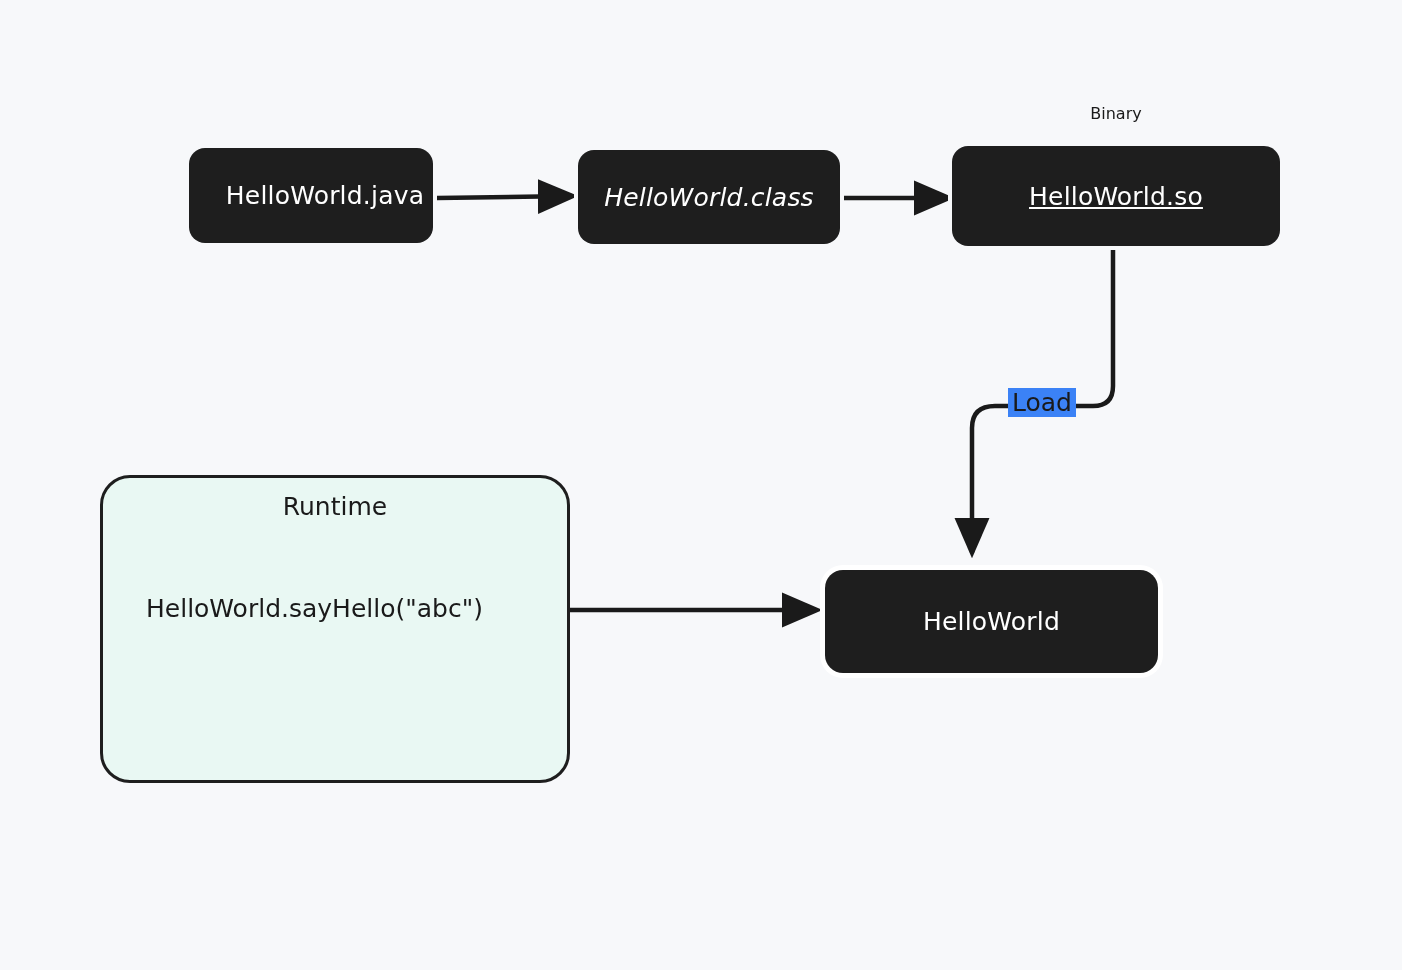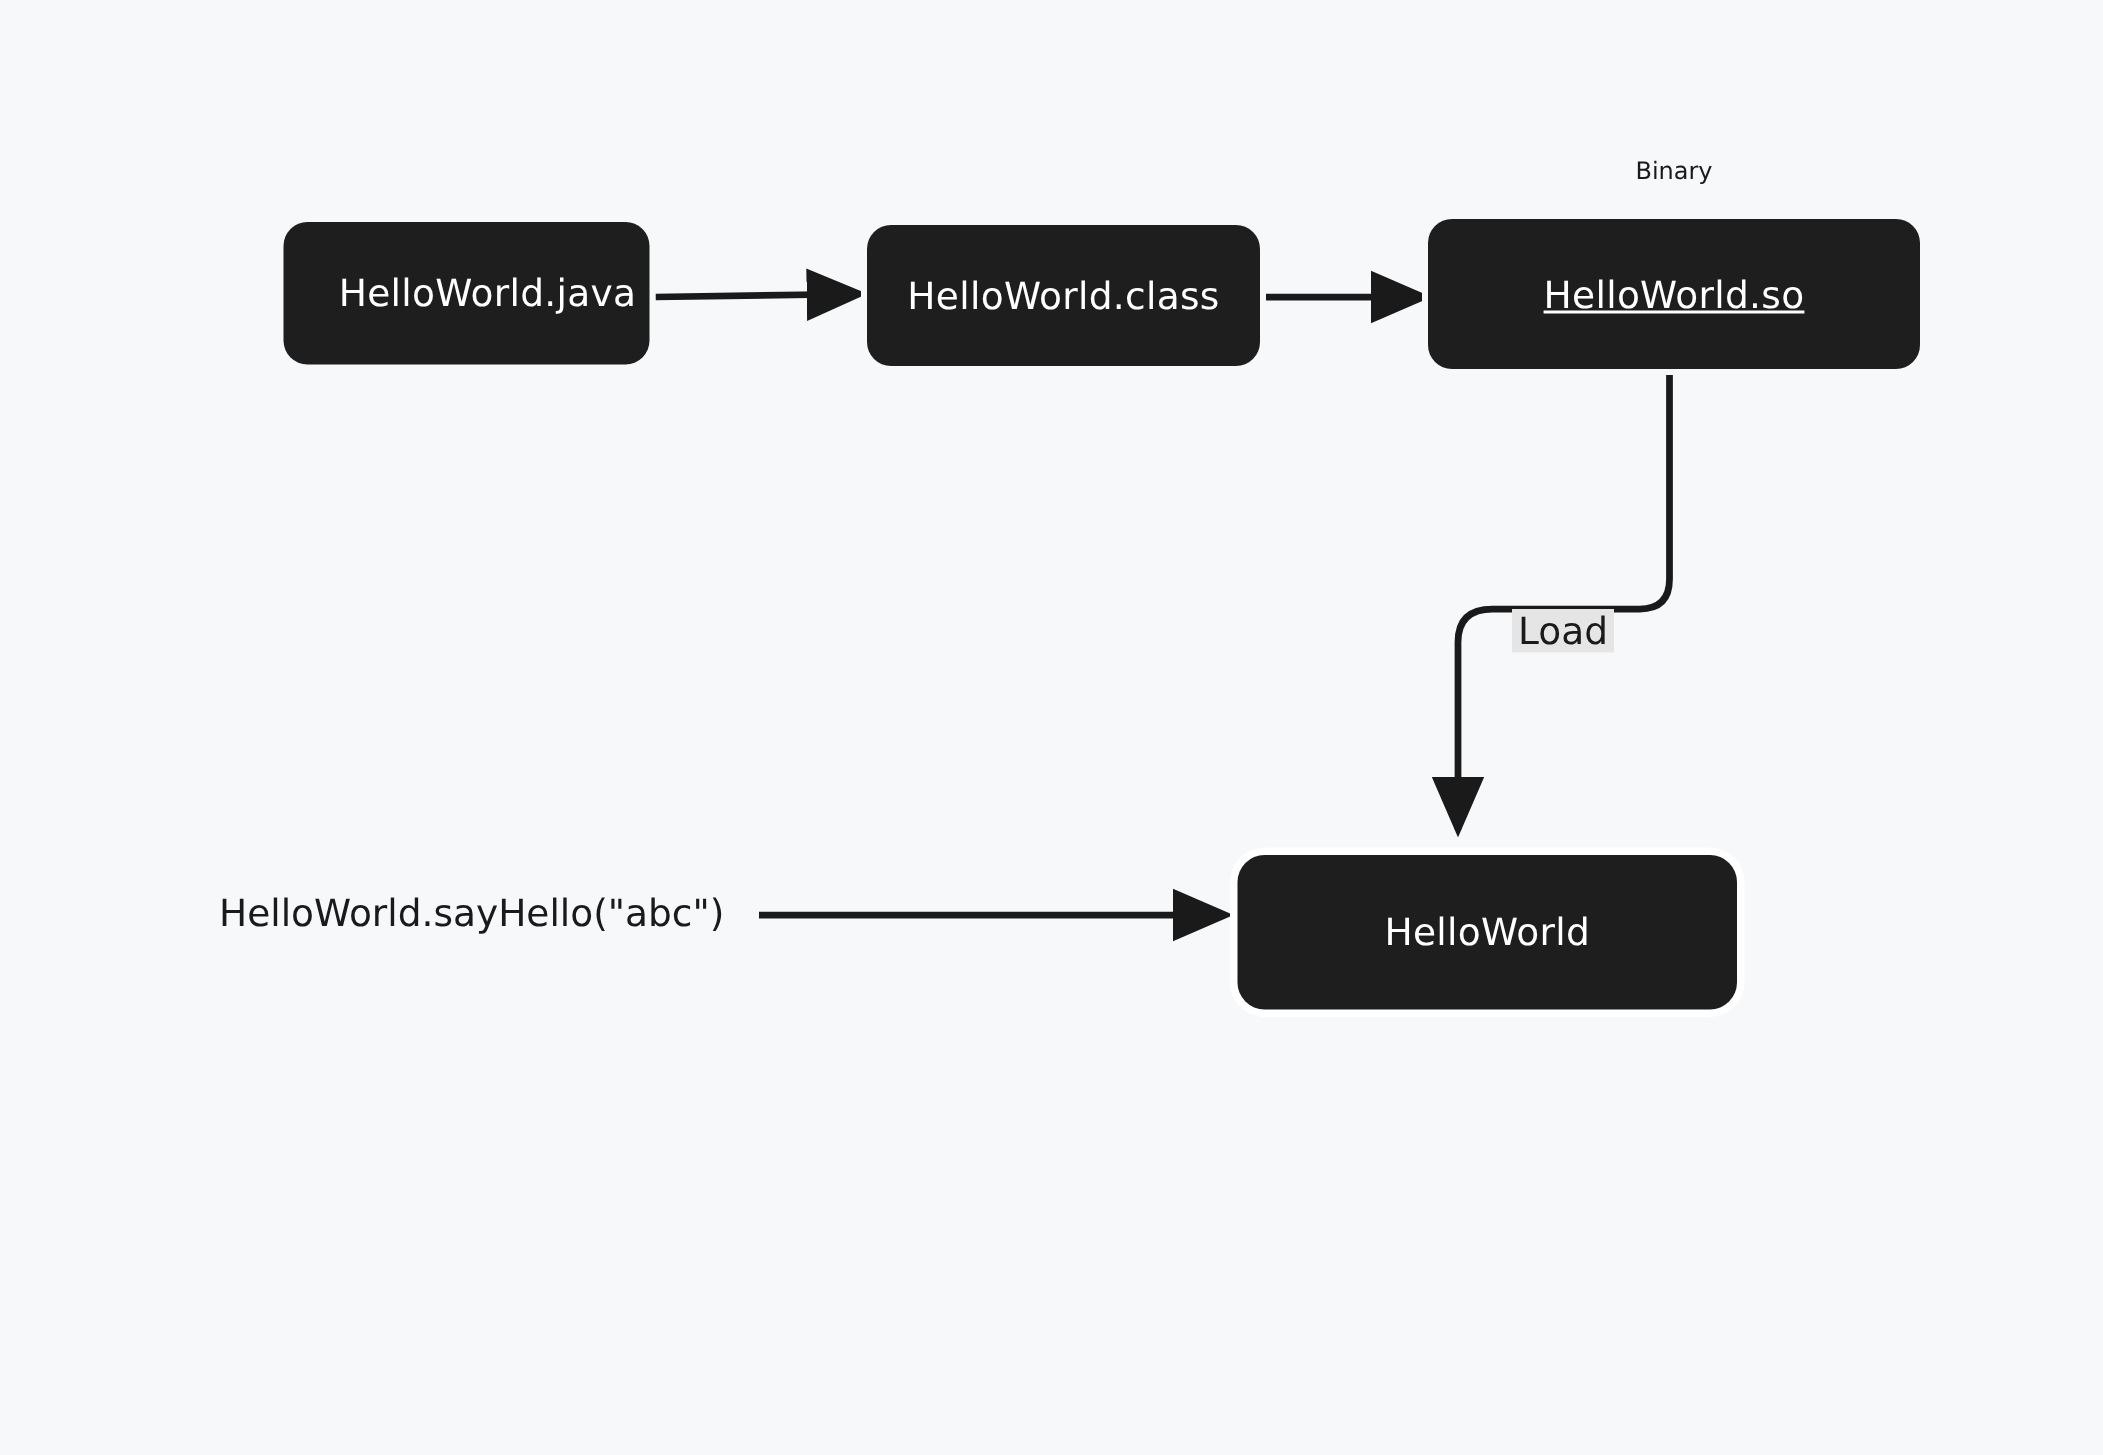--- a/index.html
+++ b/index.html
@@ -90,24 +90,23 @@
   
   .node-ringed {
     box-shadow: 0 0 0 5px #ffffff;
     border-radius: 18px;
   }
 
   .edge-label {
     position: absolute;
     font-size: 25px;
     color: #1a1a1a;
-    background: #e5e5e5;
+    background: #3b82f6;
     padding: 0 4px;
     white-space: nowrap;
-    margin-top: 18px;
   }
 </style>
 </head>
 <body>
 
 <div id="canvas">
 
   <svg id="edges" viewBox="0 0 1402 970" width="1402" height="970">
     <defs>
       <marker id="arrowhead" markerWidth="9" markerHeight="9" refX="7.6" refY="4.5" orient="auto" markerUnits="strokeWidth">
@@ -125,29 +124,32 @@
 
     <g>
       <path d="M1113,248 L1113,386 Q1113,406 1093,406 L995,406 Q972,406 972,428 L972,552" fill="none" stroke="#1a1a1a" stroke-width="4.5" stroke-linecap="round" marker-end="url(#arrowhead)"></path>
     </g>
 
     <g>
       <line x1="506" y1="610" x2="816" y2="610" stroke="#1a1a1a" stroke-width="4.5" marker-end="url(#arrowhead)"></line>
     </g>
   </svg>
 
+  <div class="container container-runtime" style="left:100px; top:475px; width:470px; height:308px;">
+    <div class="container-title title-center" style="top:14px;">Runtime</div>
+  </div>
 
 
   <div class="inner-code" style="left:146px; top:594px;">HelloWorld.sayHello("abc")</div>
 
   <div class="node node-dark" style="left:189px; top:148px; width:244px; height:95px;padding-left:28px;">
     <span>HelloWorld.java</span>
   </div>
 
-  <div class="node node-dark" style="left:578px; top:150px; width:262px; height:94px;">
+  <div class="node node-dark" style="left:578px; top:150px; width:262px; height:94px;font-style:italic;">
     <span>HelloWorld.class</span>
   </div>
 
   <div class="free-label" style="left:952px; top:104px; width:328px; text-align:center;">Binary</div>
 
   <div class="node node-dark" style="left:952px; top:146px; width:328px; height:100px;text-decoration:underline;">
     <span>HelloWorld.so</span>
   </div>
 
   <div class="node node-dark node-ringed" style="left:825px; top:570px; width:333px; height:103px; box-shadow:0 0 0 5px #ffffff;">

